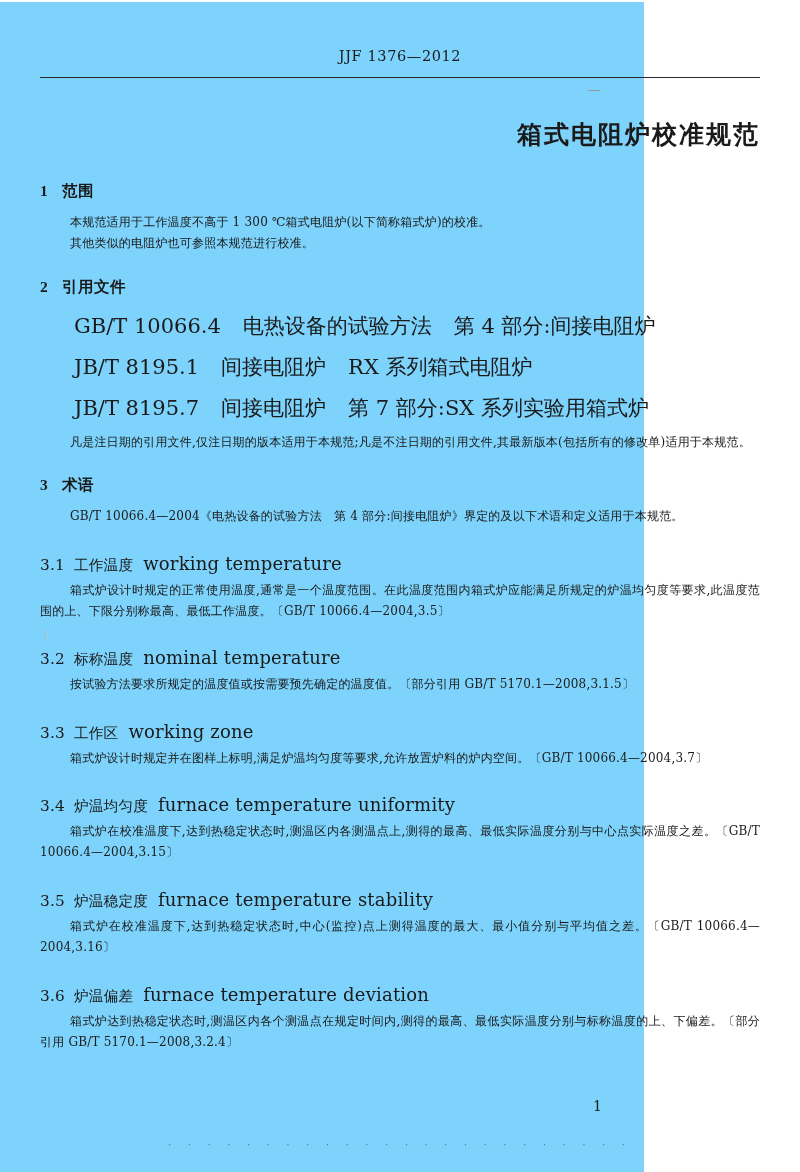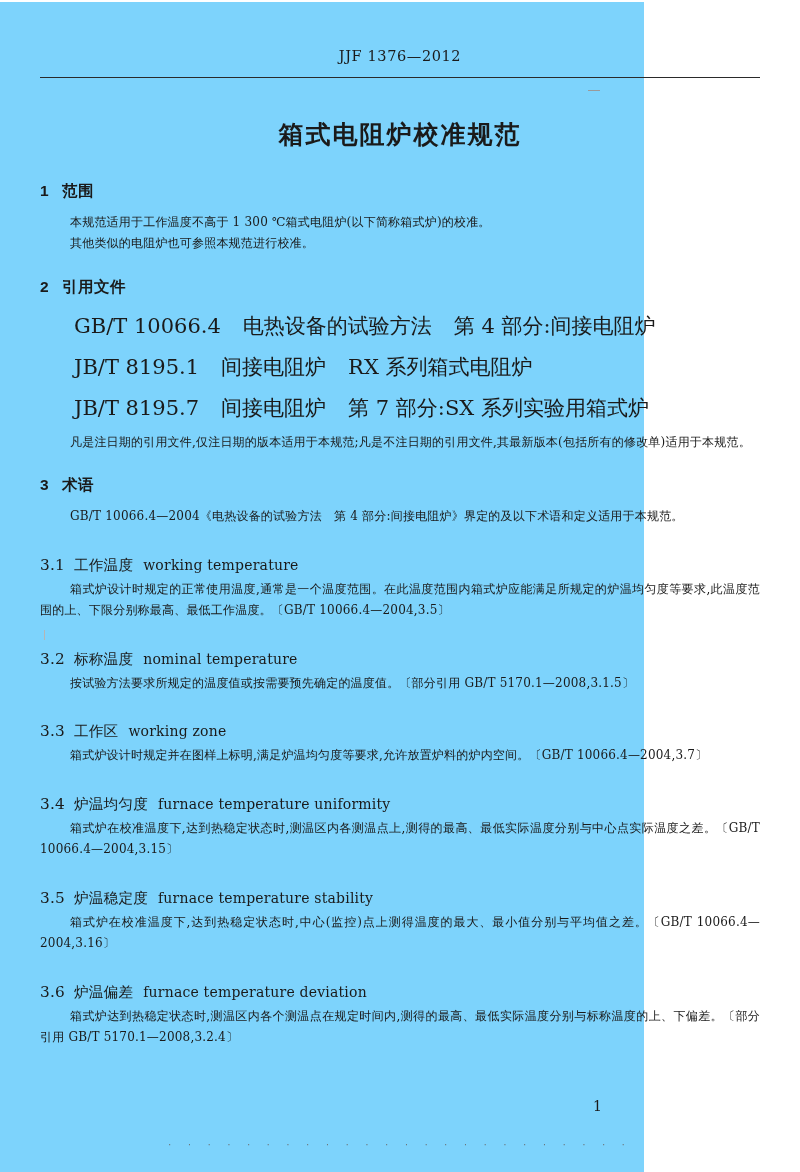--- a/index.html
+++ b/index.html
@@ -41,32 +41,32 @@
     height: 1px;
     background: #2a2a2a;
   }
   .content {
     position: absolute;
     top: 98px;
     left: 40px;
     width: 720px;
   }
   .doc-title {
-    text-align: center;
+    text-align: right;
     font-size: 25px;
     font-weight: bold;
     letter-spacing: 2px;
     margin: 18px 0 30px 0;
     font-family: "DejaVu Sans", "Liberation Sans", sans-serif;
   }
   .sec-head {
     font-size: 15.5px;
     font-weight: bold;
     margin: 22px 0 10px 0;
-    font-family: Liberation Sans, sans-serif;
+    font-family: Liberation Serif, serif;
     letter-spacing: 0.5px;
   }
   .sec-head .num {
     display: inline-block;
     width: 22px;
   }
   p.body {
     font-size: 12px;
     line-height: 1.78;
     margin: 0;
@@ -86,21 +86,21 @@
     display: inline-block;
     min-width: 34px;
     margin-top: 24px;
   }
   .term-line .tcn {
     font-family: "DejaVu Sans", "Liberation Sans", sans-serif;
     font-size: 14.6px;
   }
   .term-line .ten {
     font-family: "DejaVu Serif", "Liberation Serif", serif;
-    font-size: 14px;
+    font-size: 18px;
     margin-left: 10px;
   }
   .refs p {
     margin: 4px;
     font-size: 21px;
     line-height: 1.78;
     padding-left: 30px;
   }
   .refs .code {
     font-family: "DejaVu Serif", "Liberation Serif", serif;

